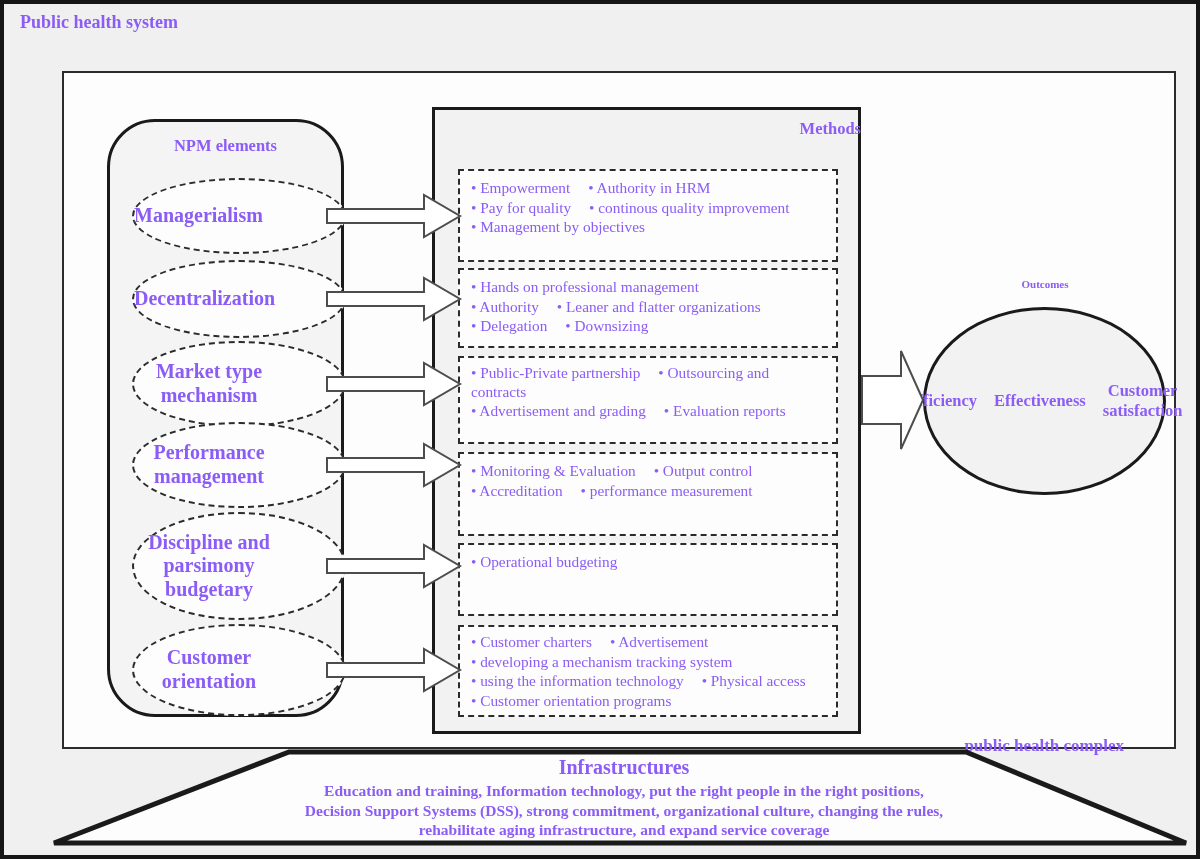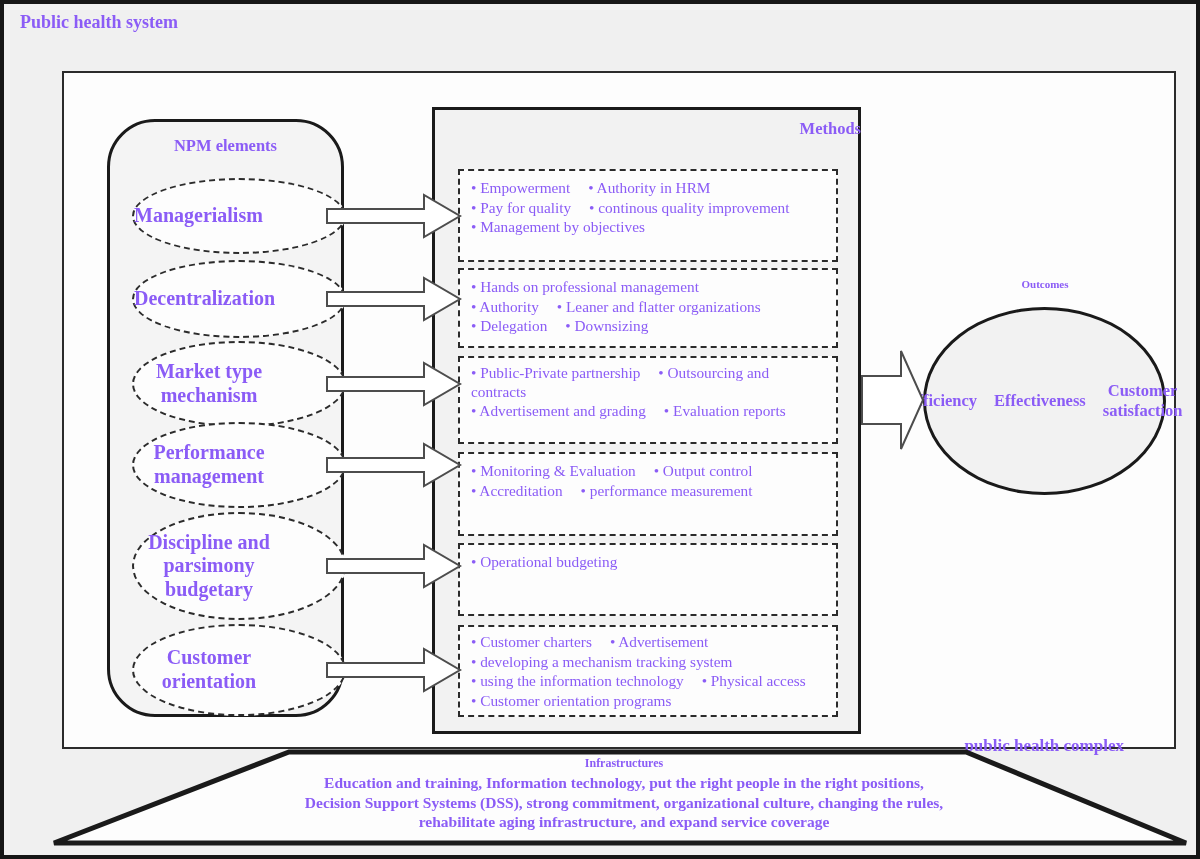--- a/index.html
+++ b/index.html
@@ -79,21 +79,21 @@
     gap:17px; font-size:16.5px; font-weight:bold; text-align:center; line-height:1.2;
   }
   .outcomes-ellipse .oc-item { max-width:130px; }
 
   
   .trapezoid-svg { position:absolute; left:0; top:0; z-index:1; }
   .infra-text {
     position:absolute; left:170px; top:752px; width:900px; z-index:3;
     text-align:center; font-weight:bold;
   }
-  .infra-title { font-size:12px; margin-bottom:2px; }
+  .infra-title { font-size:20px; margin-bottom:2px; }
   .infra-line { font-size:15.5px; line-height:19.5px; }
 </style>
 </head>
 <body>
 
 <div id="canvas">
 
   <div class="page-title">Public health system</div>
 
   <svg class="trapezoid-svg" width="1200" height="859" viewBox="0 0 1200 859">

